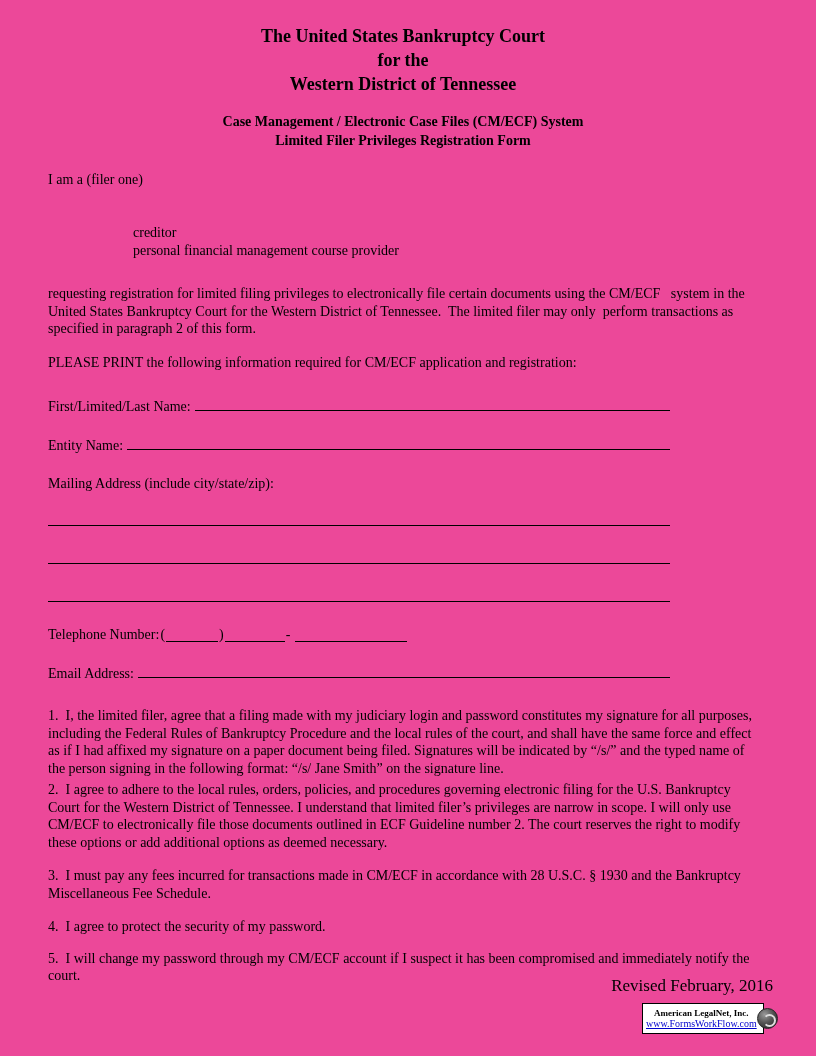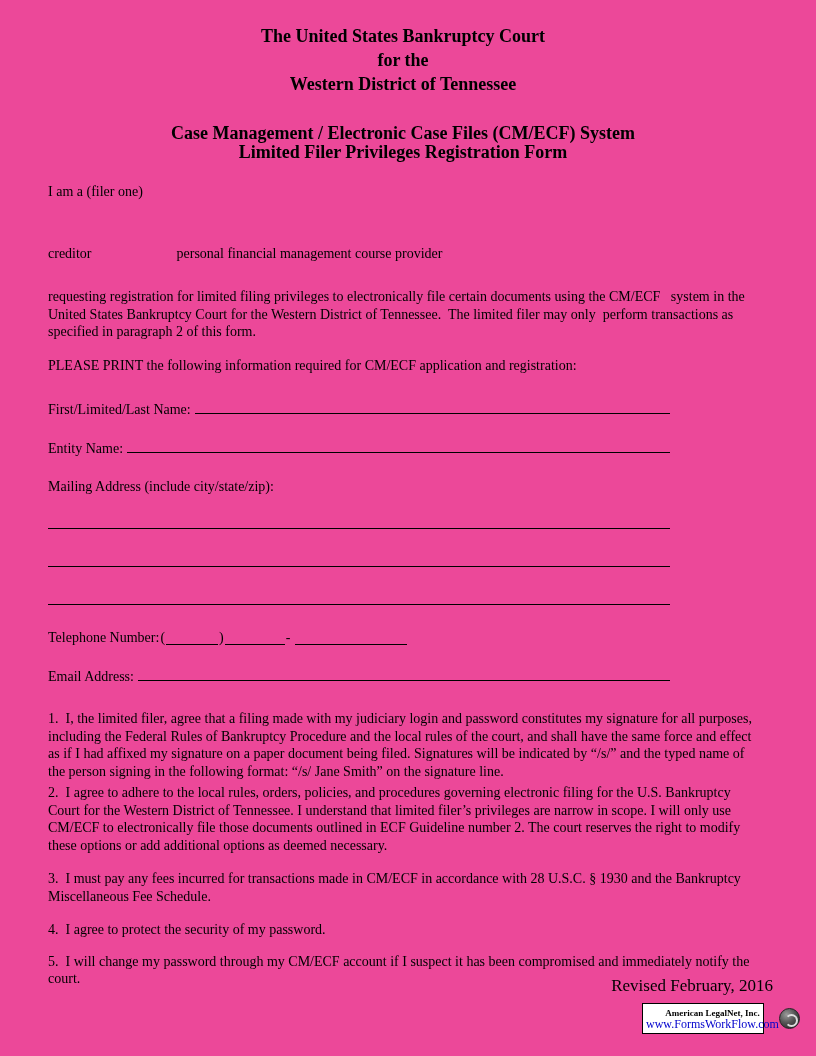--- a/index.html
+++ b/index.html
@@ -13,25 +13,25 @@
     margin: 0 auto;
     background: #ec4899;
     padding: 24px 58px 0 48px;
     overflow: hidden;
     font-size: 14px;
     line-height: 18px;
   }
 
   
   .title-block { text-align: center; font-weight: bold; font-size: 18px; line-height: 24px; }
-  .subtitle-block { text-align: center; font-weight: bold; font-size: 18px; line-height: 19px; margin-top: 28px; }
+  .subtitle-block { text-align: center; font-weight: bold; font-size: 14px; line-height: 19px; margin-top: 16px; }
 
   
   .check-prompt { margin-top: 21px; }
-  .options-row { margin-top: 44px; display: flex; align-items: baseline; }
+  .options-row { margin-top: 35px; display: flex; align-items: baseline; flex-direction: column; }
   .option-2 { margin-left: 85px; }
 
   
   .para { width: 710px; white-space: pre-wrap; line-height: 17.5px; }
   .intro { margin-top: 25px; }
   .print-instruction { margin-top: 16px; }
 
   
   .fields-width { width: 622px; }
   .field-row { display: flex; align-items: baseline; }
@@ -82,23 +82,24 @@
     height: 31px;
     border: 1px solid #000;
     display: flex;
     align-items: center;
     padding: 2px 1px 2px 3px;
     background: #fff;
   }
   .legalnet-text { flex: 1; text-align: center; font-family: "Liberation Serif", serif; }
   .legalnet-name { font-size: 9px; font-weight: bold; line-height: 11px; white-space: nowrap; }
   .legalnet-url {
-    font-size: 12px;
+    font-size: 10px;
     line-height: 10px;
     color: #0000cc;
+    text-decoration: underline;
     white-space: nowrap;
     cursor: pointer;
   }
   .legalnet-logo {
     width: 21px;
     height: 21px;
     border-radius: 50%;
     background: radial-gradient(circle at 35% 30%, #9a9a9a 0%, #555 45%, #1a1a1a 100%);
     border: 1px solid #222;
     flex: 0 0 auto;

